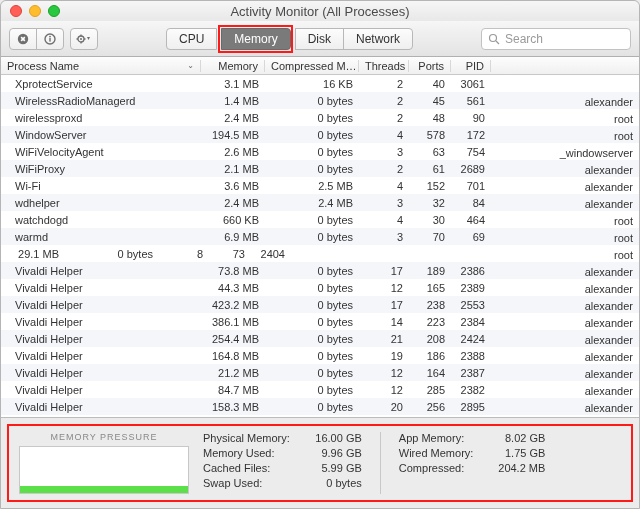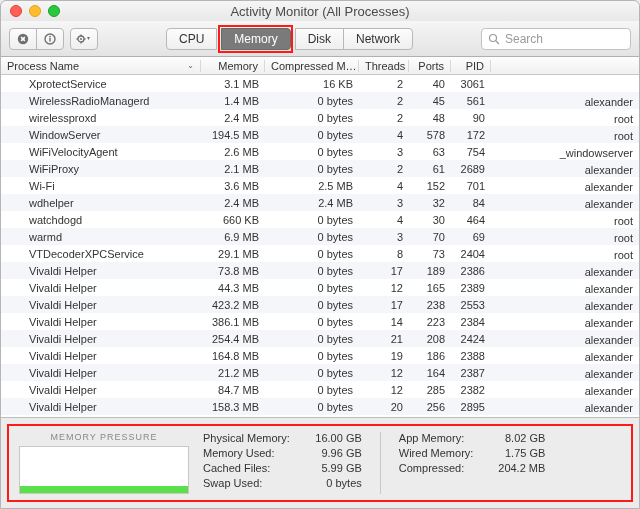--- a/index.html
+++ b/index.html
@@ -32,21 +32,21 @@
 .col-mem { width: 64px; text-align: right; }
 .col-comp { width: 94px; text-align: right; }
 .col-thr { width: 50px; text-align: right; }
 .col-ports { width: 42px; text-align: right; }
 .col-pid { width: 40px; text-align: right; }
 .col-user { flex: 1; text-align: right; padding-left: 8px; margin-top: 36px; }
 .rows { overflow-y: auto; flex: 1; background: #fff; }
 .row { display: flex; height: 17px; align-items: center; font-size: 11px; }
 .row:nth-child(even) { background: #f4f6fa; }
 .cell { padding: 0 6px; white-space: nowrap; overflow: hidden; }
-.pname { width: 200px; padding-left: 28px; }
+.pname { width: 200px; padding-left: 14px; }
 .footer { border-top: 1px solid #bcbcbc; background: #ececec; padding: 6px; }
 .footer-box { border: 2px solid #ff1a1a; padding: 6px 10px; display: flex; gap: 14px; align-items: stretch; }
 .pressure { width: 170px; }
 .pressure-title { text-align: center; font-size: 9px; letter-spacing: 1px; color: #888; margin-bottom: 4px; }
 .pressure-graph { height: 48px; border: 1px solid #c8c8c8; background: #fff; position: relative; }
 .pressure-bar { position: absolute; bottom: 0; left: 0; right: 0; height: 7px; background: #5be04a; }
 .stats { display: flex; gap: 18px; font-size: 11px; flex:1; }
 .stat-col { display: flex; flex-direction: column; gap: 3px; }
 .stat-row { display: flex; justify-content: space-between; gap: 12px; }
 .stat-label { color: #333; }
@@ -215,21 +215,20 @@
       <div class="row">
         <div class="cell pname">warmd</div>
         <div class="cell col-mem">6.9 MB</div>
         <div class="cell col-comp">0 bytes</div>
         <div class="cell col-thr">3</div>
         <div class="cell col-ports">70</div>
         <div class="cell col-pid">69</div>
         <div class="cell col-user">root</div>
       </div>
       <div class="row">
-        <div class="cell pname">VTDecoderXPCService</div>
         <div class="cell col-mem">29.1 MB</div>
         <div class="cell col-comp">0 bytes</div>
         <div class="cell col-thr">8</div>
         <div class="cell col-ports">73</div>
         <div class="cell col-pid">2404</div>
         <div class="cell col-user">alexander</div>
       </div>
       <div class="row">
         <div class="cell pname">Vivaldi Helper</div>
         <div class="cell col-mem">73.8 MB</div>

